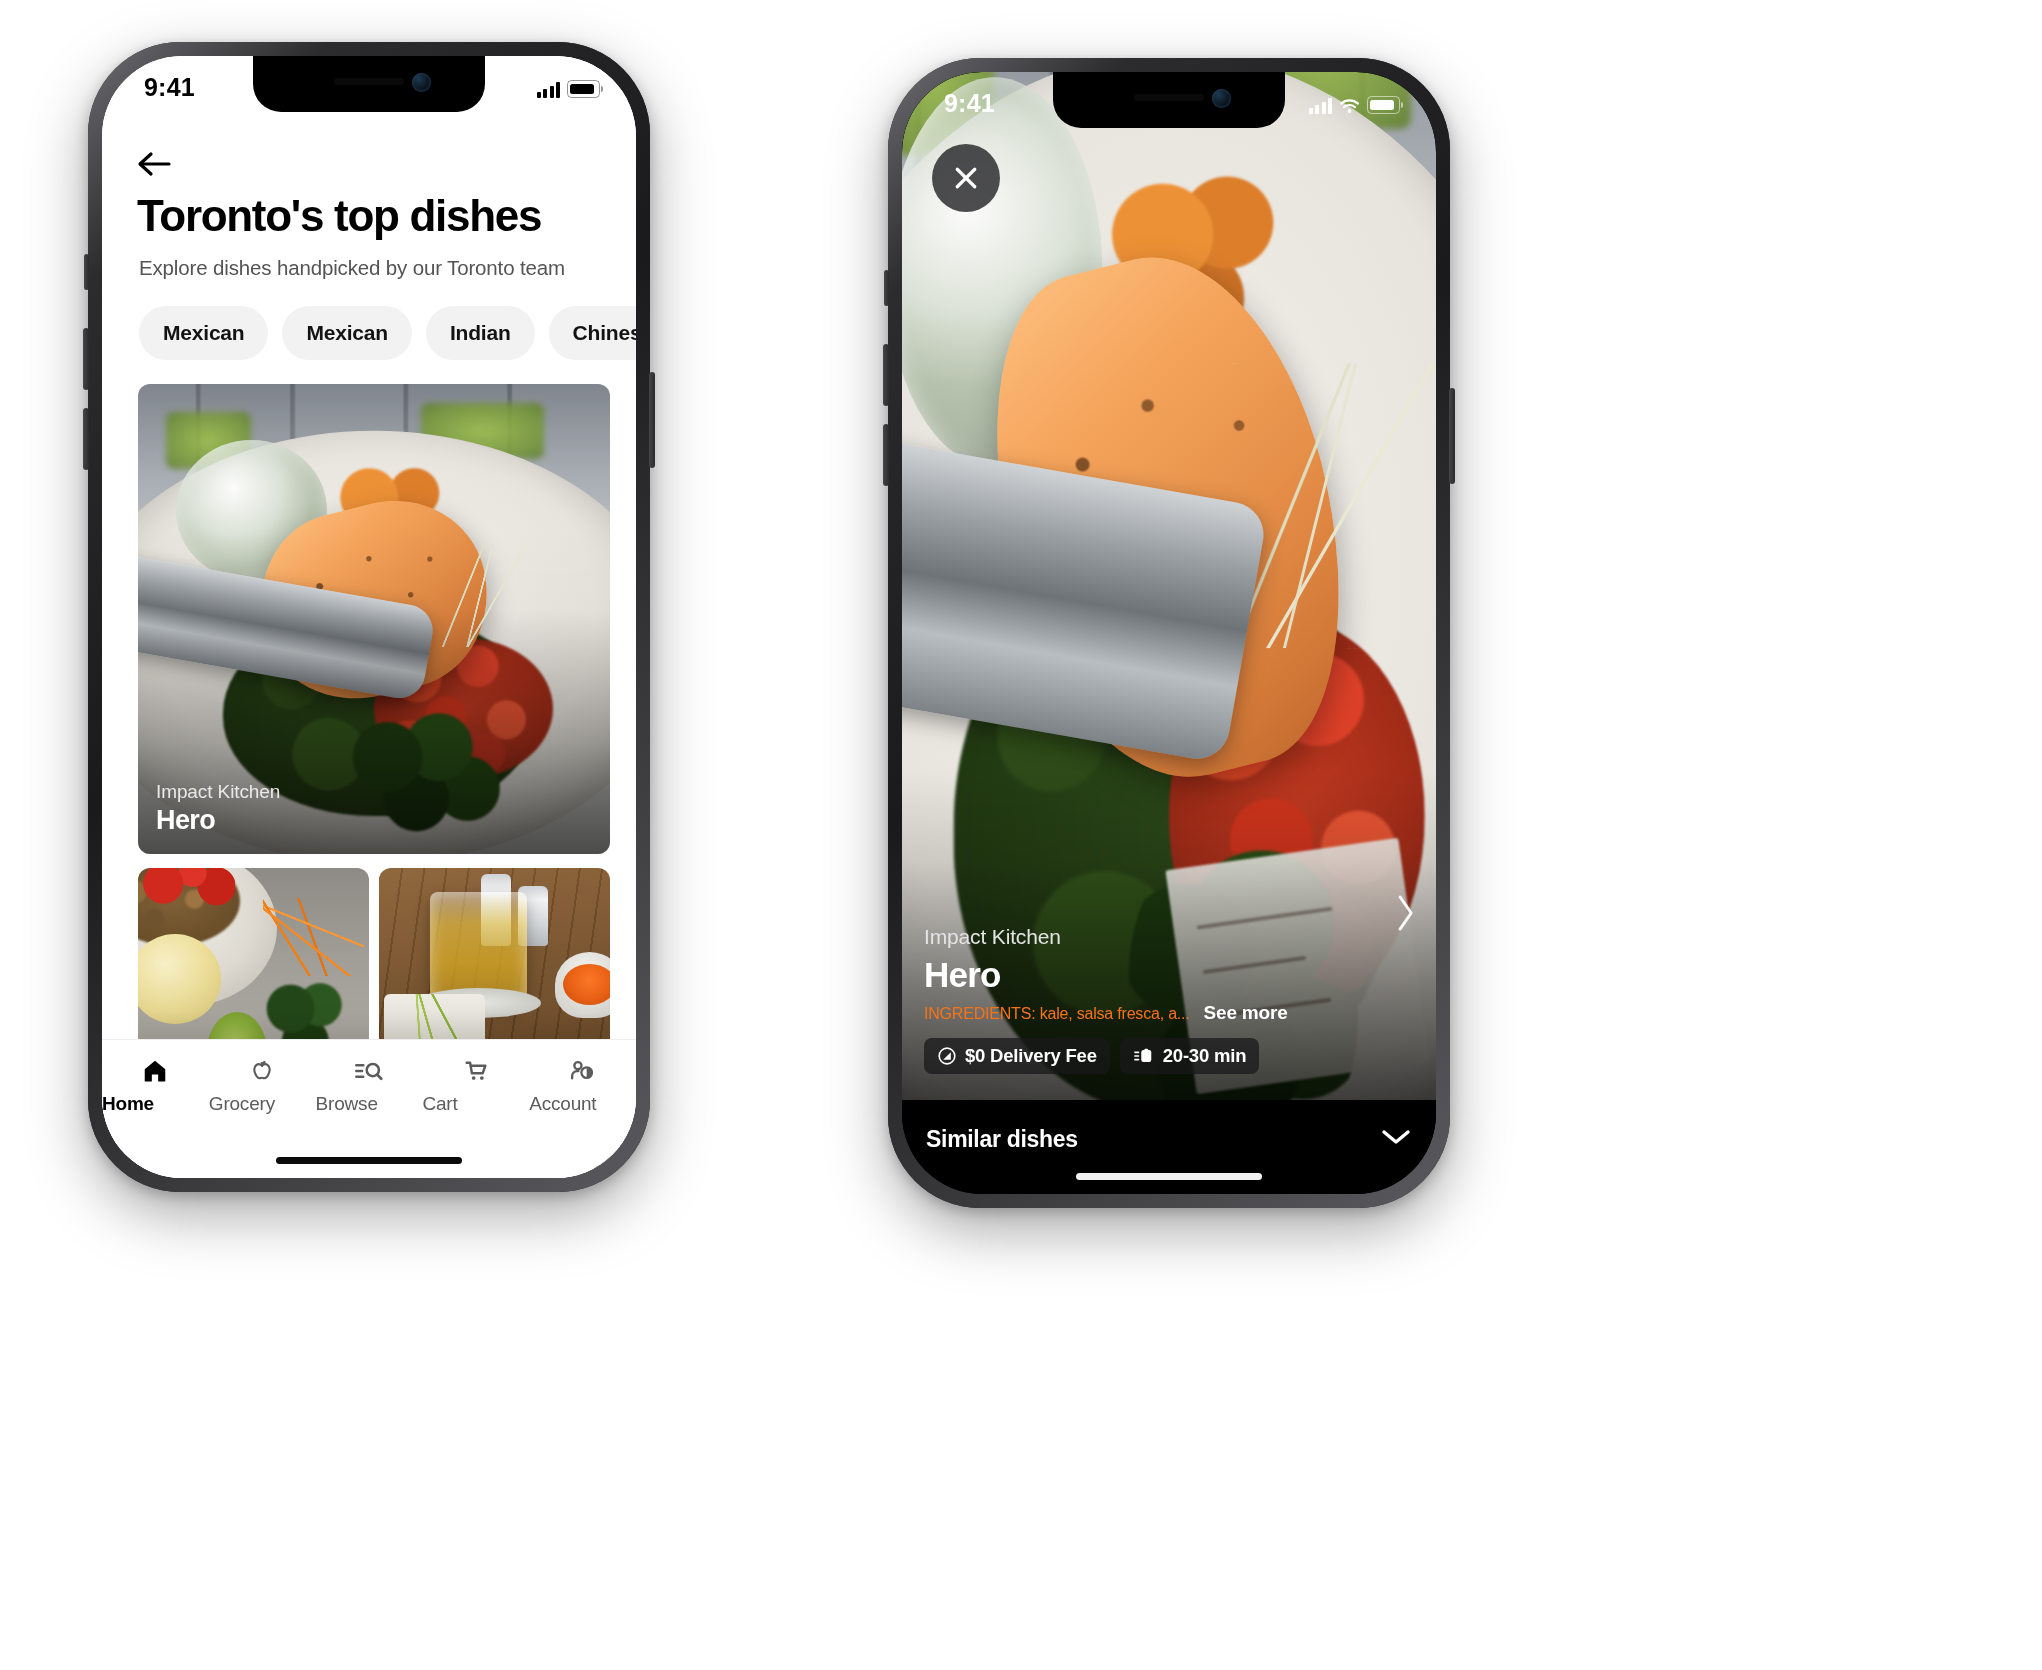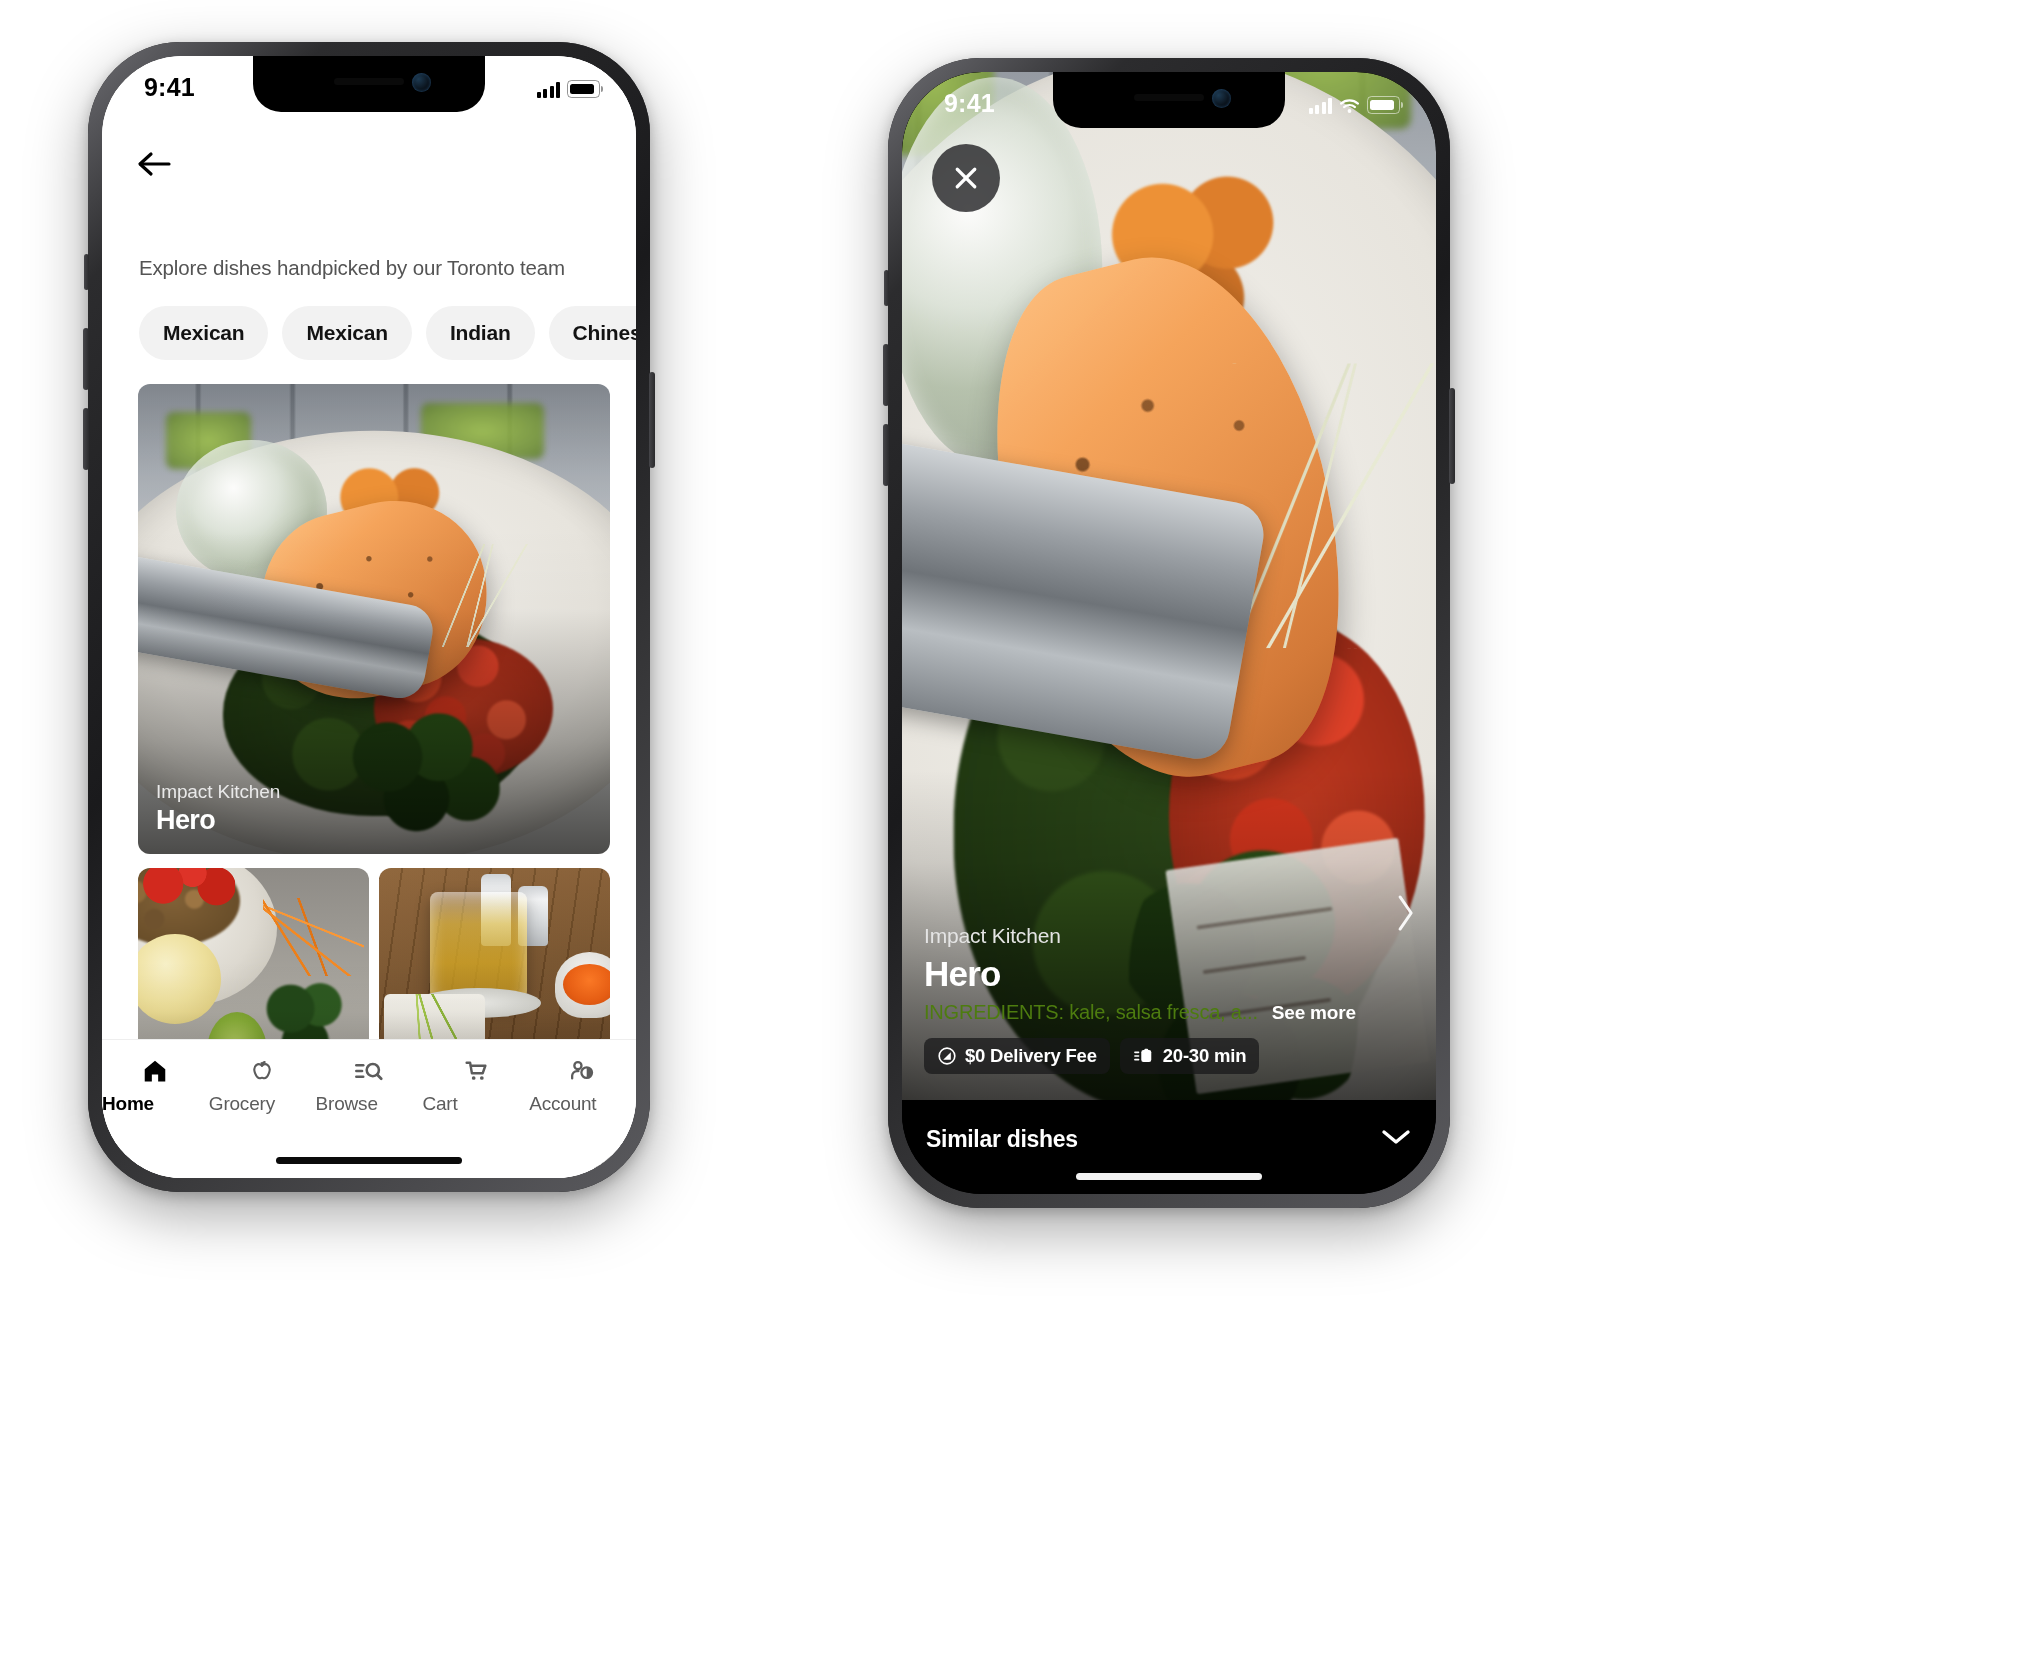--- a/index.html
+++ b/index.html
@@ -358,22 +358,22 @@
     letter-spacing: -0.4px;
     margin-bottom: 14px;
   }
   .rp-ingredients-row {
     display: flex;
     align-items: baseline;
     gap: 14px;
     margin-bottom: 14px;
   }
   .rp-ingredients {
-    font-size: 20px;
-    color: #4d7c0f;
+    font-size: 16px;
+    color: #f97316;
     letter-spacing: -0.2px;
     white-space: nowrap;
   }
   .rp-seemore {
     font-size: 19px;
     color: #fff;
     font-weight: 700;
     letter-spacing: -0.2px;
     cursor: pointer;
     white-space: nowrap;
@@ -718,20 +718,21 @@
 
         <div class="lp-body">
 
           <div class="back-btn">
             <svg width="40" height="30" viewBox="0 0 40 30" aria-hidden="true">
               <path d="M16 5 L5 15 L16 25" fill="none" stroke="#000" stroke-width="3.2" stroke-linecap="round" stroke-linejoin="round"></path>
               <line x1="5.5" y1="15" x2="34" y2="15" stroke="#000" stroke-width="3.2" stroke-linecap="round"></line>
             </svg>
           </div>
 
+          <div class="page-title">Toronto's top dishes</div>
           <div class="page-sub">Explore dishes handpicked by our Toronto team</div>
 
           <div class="chips">
             <div class="chip">Mexican</div>
             <div class="chip">Mexican</div>
             <div class="chip">Indian</div>
             <div class="chip">Chinese</div>
 
           </div>
 

